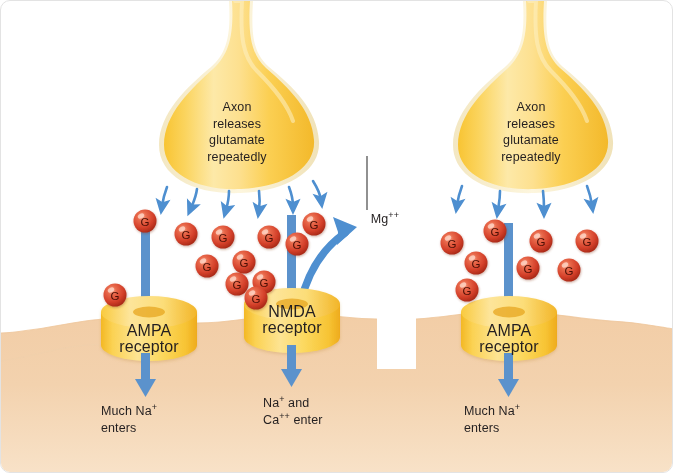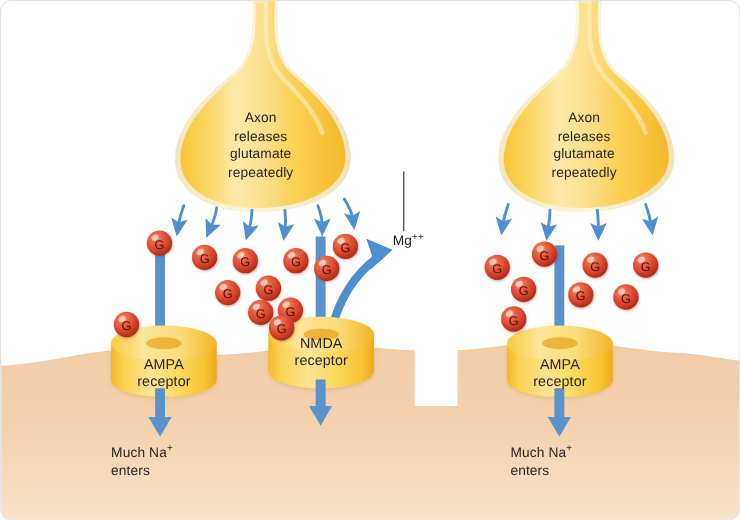--- a/index.html
+++ b/index.html
@@ -19,21 +19,21 @@
   .lbl{
     position:absolute;
     color:#231f20;
     font-size:12.5px;
     line-height:16.5px;
     text-align:center;
     white-space:pre-line;
     letter-spacing:.1px;
     pointer-events:none;
   }
-  .lbl.rc{font-size:13px;line-height:16px;}
+  .lbl.rc{font-size:16px;line-height:16px;}
   .sup{font-size:9px;vertical-align:super;line-height:0;}
 </style>
 </head>
 <body>
 
 <div id="figure">
 
 <svg viewBox="0 0 673 473" xmlns="http://www.w3.org/2000/svg" aria-hidden="true">
   <defs>
 
@@ -290,29 +290,30 @@
 releases
 glutamate
 repeatedly</div>
 
 <div class="lbl" style="left:470px;top:98px;width:120px;">Axon
 releases
 glutamate
 repeatedly</div>
 
 
-<div class="lbl" style="left:356px;top:210px;width:58px;text-align:left;"><span>Mg</span><span class="sup">++</span></div>
+<div class="lbl" style="left:340px;top:210px;width:58px;text-align:right;"><span>Mg</span><span class="sup">++</span></div>
 
 <div class="lbl rc" style="left:103px;top:322px;width:90px;">AMPA
 receptor</div>
 
 <div class="lbl rc" style="left:246px;top:303px;width:90px;">NMDA
 receptor</div>
 
 <div class="lbl rc" style="left:463px;top:322px;width:90px;">AMPA
 receptor</div>
 
 <div class="lbl" style="left:100px;top:402px;width:110px;text-align:left;"><span>Much Na</span><span class="sup">+</span><br><span>enters</span></div>
 
+<div class="lbl" style="left:262px;top:394px;width:110px;text-align:left;"><span>Na</span><span class="sup">+</span><span> and</span><br><span>Ca</span><span class="sup">++</span><span> enter</span></div>
 
 <div class="lbl" style="left:463px;top:402px;width:110px;text-align:left;"><span>Much Na</span><span class="sup">+</span><br><span>enters</span></div>
 
 </div>
 
 </body></html>

